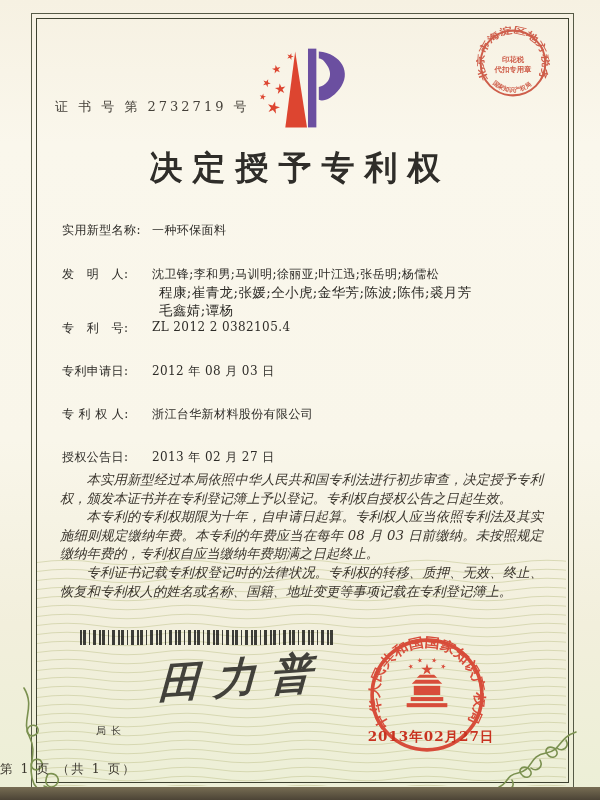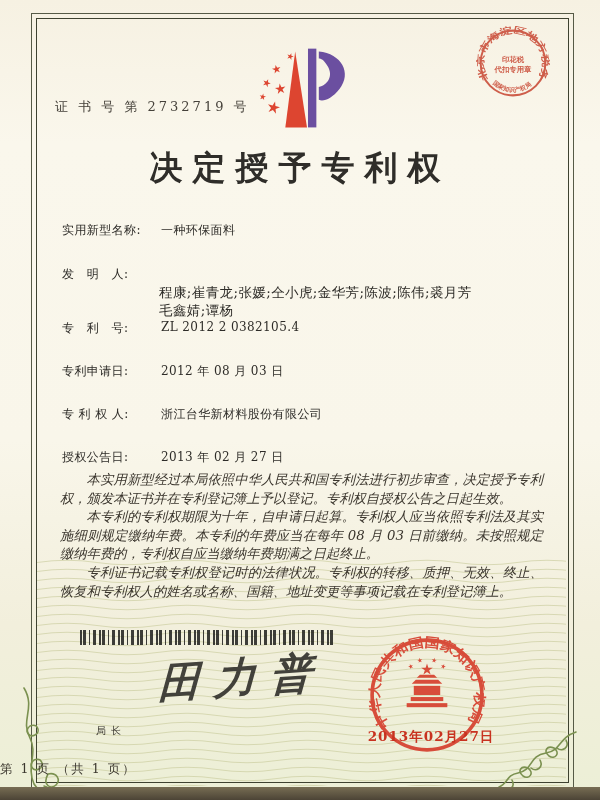--- a/index.html
+++ b/index.html
@@ -11,21 +11,21 @@
   .frame-outer{position:absolute;left:31px;top:13px;width:541px;height:773px;border:1px solid #565a46;}
   .frame-inner{position:absolute;left:36px;top:18px;width:531px;height:763px;border:1.5px solid #3e4230;}
   .bottom-edge{position:absolute;left:0;top:787px;width:600px;height:13px;background:linear-gradient(180deg,#776d53,#4c4436);}
   .waves{position:absolute;left:37px;top:558px;width:529px;height:228px;opacity:.65;}
   .cert-no{position:absolute;left:55px;top:50px;font-size:13px;letter-spacing:3px;color:#45413a;margin-top:48px;}
   .logo{position:absolute;left:243px;top:42px;width:128px;height:96px;}
   .tax-stamp{position:absolute;left:476px;top:26px;width:74px;height:74px;opacity:.88;}
   .title{position:absolute;left:0;top:146px;width:100%;text-align:center;font-size:33px;font-weight:600;letter-spacing:10px;color:#2f2d29;}
   .row{position:absolute;left:62px;font-size:12px;display:flex;letter-spacing:.4px;}
   .row .lbl{width:90px;flex:none;}
-  .row .val{margin-left:9px;}
+  .row .val{margin-left:0;}
   .cont{position:absolute;left:159px;font-size:13.5px;letter-spacing:.4px;}
   .paras{position:absolute;left:60px;top:471px;width:483px;font-size:13.3px;line-height:18.6px;color:#3a352d;text-align:justify;font-style:italic;}
   .paras p{margin:0;text-indent:2em;}
   .barcode{position:absolute;left:80px;top:630px;width:256px;height:15px;opacity:.85;
     background:repeating-linear-gradient(90deg,#1d1d1b 0 2px,transparent 2px 3px,#1d1d1b 3px 6px,transparent 6px 9px,#1d1d1b 9px 10px,transparent 10px 13px,#1d1d1b 13px 16px,transparent 16px 19px);}
   .director{position:absolute;left:96px;top:684px;font-size:10px;letter-spacing:5px;color:#35322c;margin-top:40px;}
   .signature{position:absolute;left:158px;top:650px;font-size:42px;letter-spacing:14px;color:#2b2a26;
     transform:rotate(-4deg) skewX(-6deg);font-weight:600;opacity:.88;font-style:italic;}
   .big-seal{position:absolute;left:366px;top:634px;width:122px;height:122px;opacity:.92;}
   .seal-date{position:absolute;left:363px;top:728px;width:136px;text-align:center;font-size:13.5px;font-weight:700;color:#c8321f;letter-spacing:1px;}
@@ -90,20 +90,21 @@
 
   <div class="title">决定授予专利权</div>
 
   <div class="row" style="top:222px">
     <span class="lbl">实用新型名称:</span>
     <span class="val">一种环保面料</span>
   </div>
 
   <div class="row" style="top:266px">
     <span class="lbl">发　明　人:</span>
+    <span class="val">沈卫锋;李和男;马训明;徐丽亚;叶江迅;张岳明;杨儒松</span>
   </div>
   <div class="cont" style="top:284px">程康;崔青龙;张媛;仝小虎;金华芳;陈波;陈伟;裘月芳</div>
   <div class="cont" style="top:302px">毛鑫婧;谭杨</div>
 
   <div class="row" style="top:320px">
     <span class="lbl">专　利　号:</span>
     <span class="val">ZL 2012 2 0382105.4</span>
   </div>
 
   <div class="row" style="top:363px">

